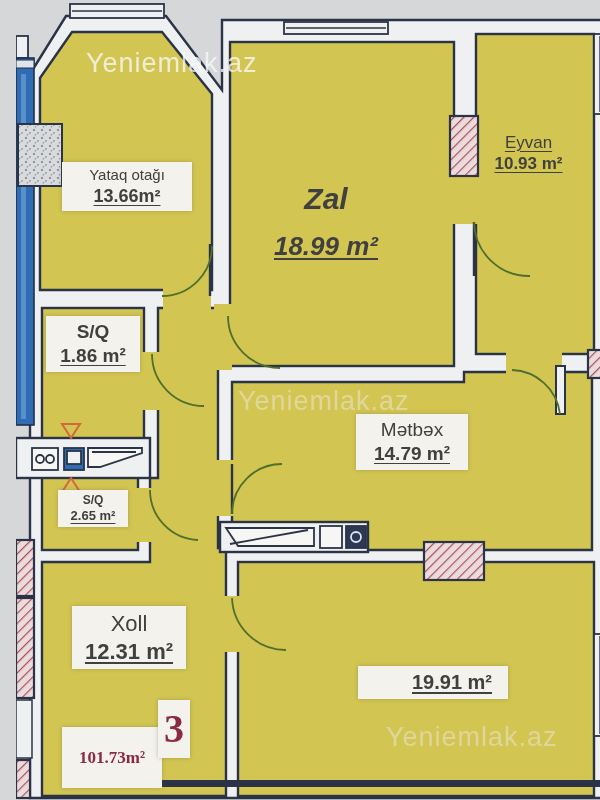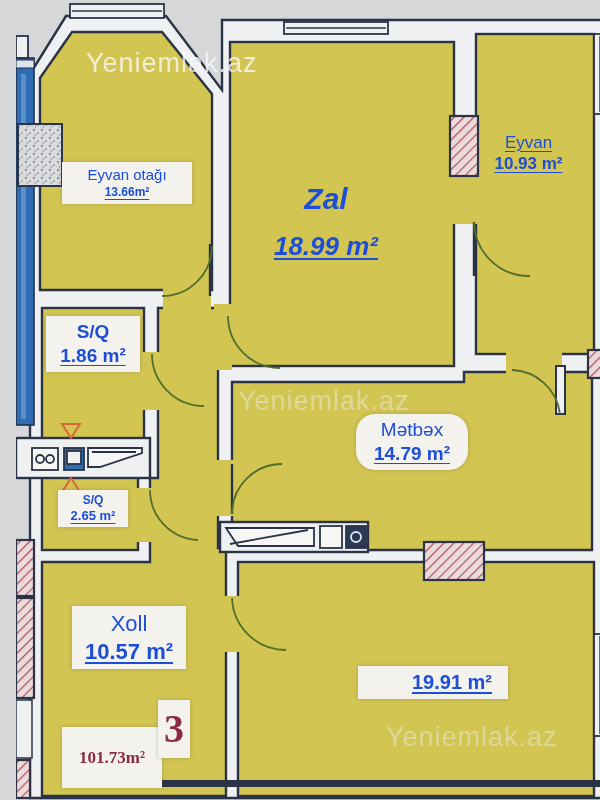--- a/index.html
+++ b/index.html
@@ -1,21 +1,21 @@
 <!DOCTYPE html>
 <html><head>
 <meta charset="utf-8">
 <style>
   html,body{margin:0;padding:0;}
   body{width:600px;height:800px;position:relative;overflow:hidden;
        font-family:"Liberation Sans", sans-serif;background:#d6d7d9;}
   #stage{position:absolute;left:16px;top:0;width:600px;height:800px;}
   svg{position:absolute;left:0;top:0;}
   .overlay{position:absolute;left:0;top:0;width:600px;height:800px;pointer-events:none;}
-  .lbl{position:absolute;text-align:center;color:#1d4ed8;line-height:1.25;}
+  .lbl{position:absolute;text-align:center;color:#404040;line-height:1.25;}
   .box{background:#f4f2ec;box-shadow:0 0 4px rgba(90,90,70,.35);padding:4px 6px;}
   .u{text-decoration:underline;text-underline-offset:3px;}
   .nm{display:block;}
   .ar{display:block;font-weight:600;}
   .wm{position:absolute;font-size:27px;letter-spacing:1px;font-weight:400;white-space:nowrap;}
   .wm1{color:rgba(248,248,250,.78);}
   .wm2{color:rgba(238,236,228,.5);}
   .wm3{color:rgba(236,234,226,.5);}
   .maroon{color:#8b2a44;font-family:"Liberation Serif", serif;font-weight:bold;}
 </style>
@@ -136,22 +136,22 @@
     <circle cx="340" cy="537" r="5" fill="none" stroke="#dfe3ea"></circle>
   </g>
 </svg>
 
 <div class="overlay">
   <div class="wm wm1" style="left:70px;top:48px;">Yeniemlak.az</div>
   <div class="wm wm2" style="left:222px;top:386px;">Yeniemlak.az</div>
   <div class="wm wm3" style="left:370px;top:722px;">Yeniemlak.az</div>
 
   <div class="lbl box" style="left:46px;top:162px;width:118px;font-size:15px;">
-    <span class="nm">Eyvan otağı</span>
-    <span class="ar u" style="font-size:12px;">13.66m²</span>
+    <span class="nm">Yataq otağı</span>
+    <span class="ar u" style="font-size:18px;">13.66m²</span>
   </div>
 
   <div class="lbl" style="left:240px;top:180px;width:140px;font-style:italic;">
     <span class="nm" style="font-size:30px;font-weight:bold;">Zal</span>
     <span class="ar u" style="font-size:26px;margin-top:12px;">18.99 m²</span>
   </div>
 
   <div class="lbl" style="left:455px;top:132px;width:115px;font-size:17px;">
     <span class="nm u">Eyvan</span>
     <span class="ar u">10.93 m²</span>
@@ -160,28 +160,28 @@
   <div class="lbl box" style="left:30px;top:316px;width:82px;font-size:19px;font-weight:bold;">
     <span class="nm">S/Q</span>
     <span class="ar u">1.86 m²</span>
   </div>
 
   <div class="lbl box" style="left:42px;top:490px;width:62px;font-size:12px;font-weight:bold;padding:3px 4px;">
     <span class="nm">S/Q</span>
     <span class="ar u" style="font-size:13px;text-decoration:underline;">2.65 m²</span>
   </div>
 
-  <div class="lbl box" style="left:340px;top:414px;width:100px;font-size:19px;border-radius:19px;">
+  <div class="lbl box" style="left:340px;top:414px;width:100px;font-size:19px;">
     <span class="nm">Mətbəx</span>
     <span class="ar u">14.79 m²</span>
   </div>
 
   <div class="lbl box" style="left:56px;top:606px;width:102px;font-size:22px;">
     <span class="nm">Xoll</span>
-    <span class="ar u">10.57 m²</span>
+    <span class="ar u">12.31 m²</span>
   </div>
 
   <div class="lbl box" style="left:342px;top:666px;width:100px;font-size:20px;padding-left:44px;">
     <span class="ar u">19.91 m²</span>
   </div>
 
   <div class="lbl box maroon" style="left:46px;top:727px;width:92px;font-size:17px;padding:20px 4px;">
     <span>101.73m²</span>
   </div>
 

